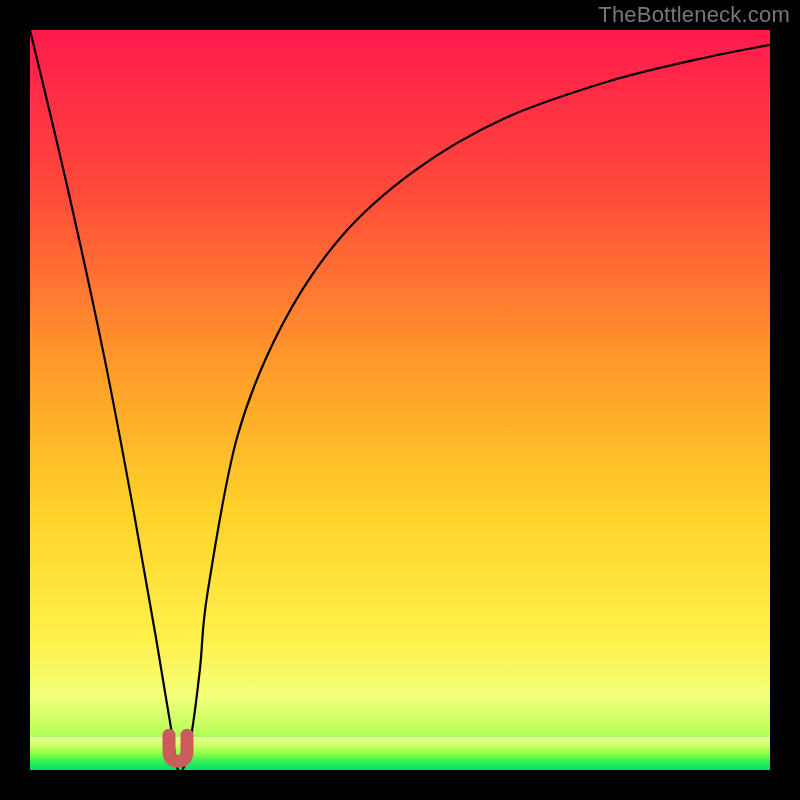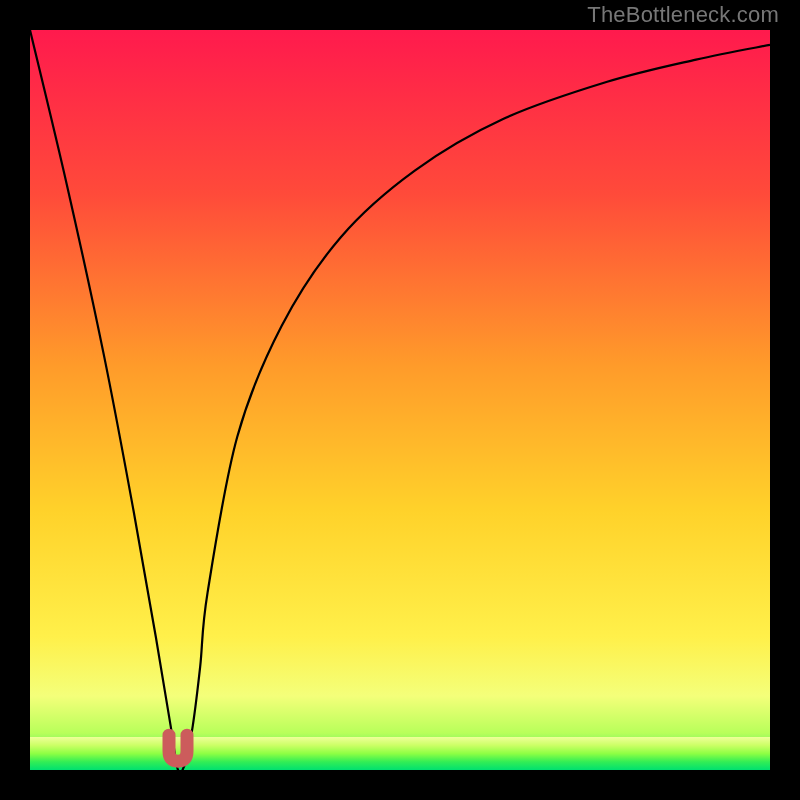--- a/index.html
+++ b/index.html
@@ -13,21 +13,21 @@
   }
   .outer {
     position: relative;
     width: 800px;
     height: 800px;
     background: #000;
   }
   .attribution {
     position: absolute;
     top: 2px;
-    right: 21px;
+    right: 10px;
     color: #777;
     font-size: 22px;
     letter-spacing: 0.2px;
     z-index: 10;
   }
   .plot-frame {
     position: absolute;
     left: 30px;
     top: 30px;
     width: 740px;

